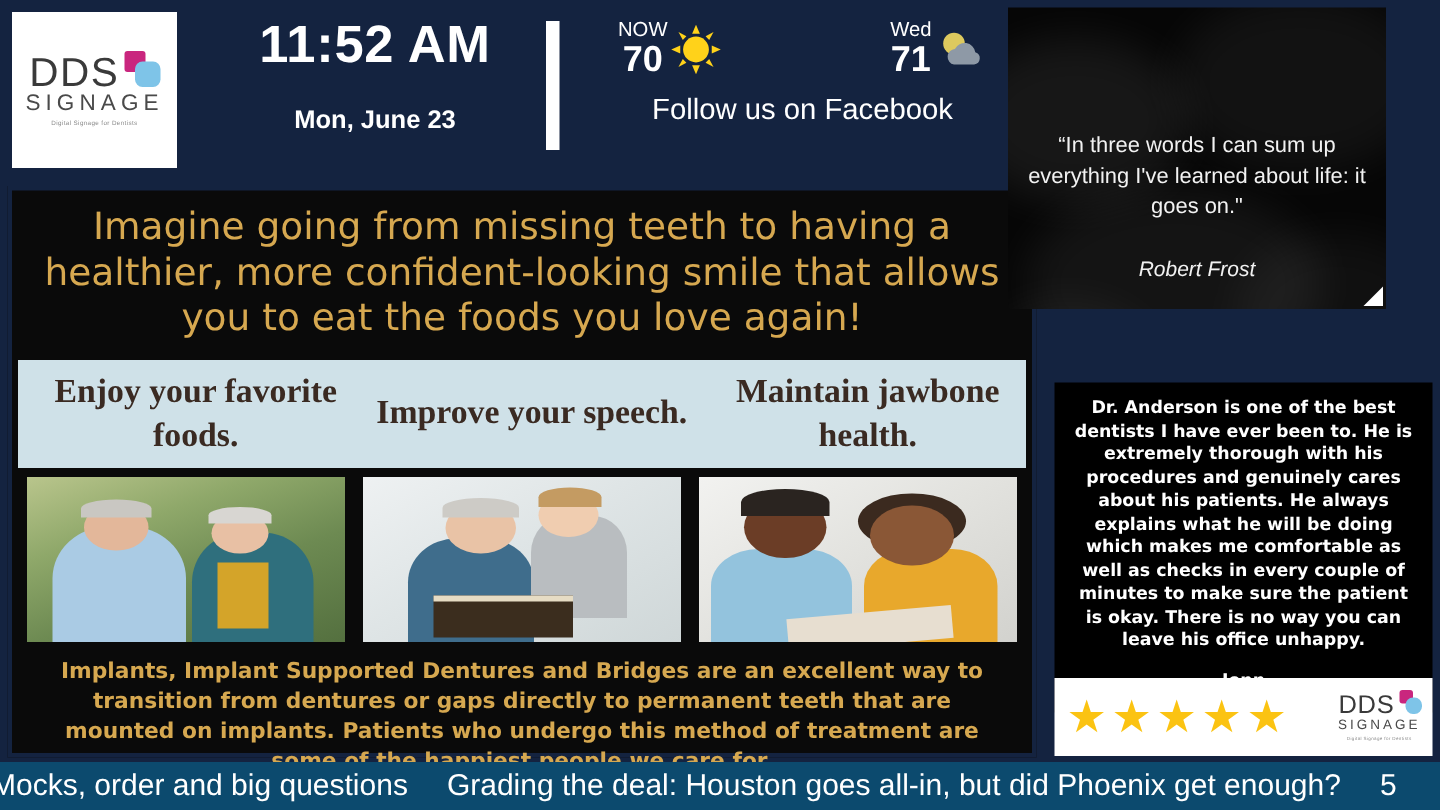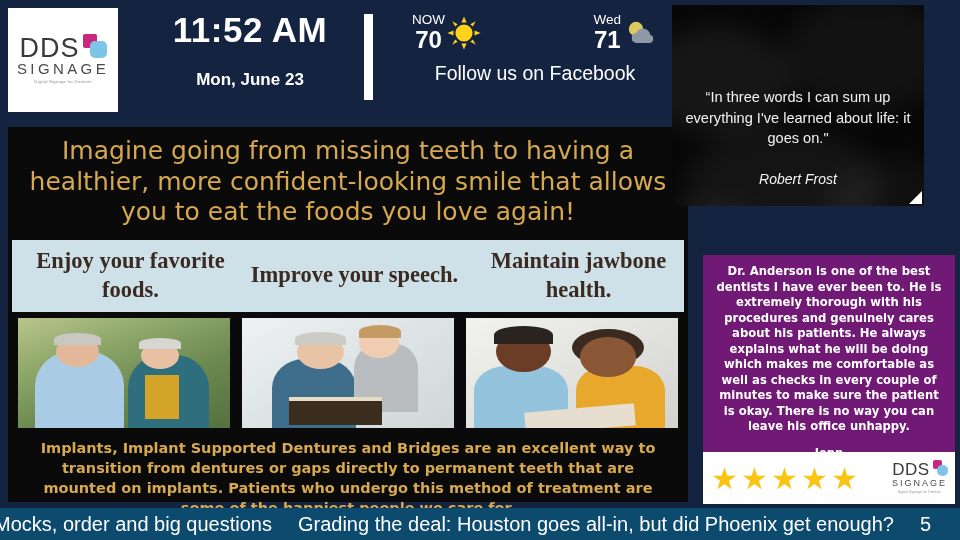--- a/index.html
+++ b/index.html
@@ -175,21 +175,21 @@
     position:absolute; left:0; top:166px; width:252px; text-align:center;
     color:#f2f2f2; font-size:14px; font-style:italic; z-index:3;
   }
   #quote-corner {
     position:absolute; right:2px; bottom:2px; width:0; height:0;
     border-left:13px solid transparent; border-bottom:13px solid #ffffff; z-index:4;
   }
 
   #testimonial {
     position:absolute; left:703px; top:255px; width:252px; height:220px;
-    background:#701a75; padding:9px 9px 0;
+    background:#000000; padding:9px 9px 0;
   }
   #testimonial-text {
     color:#ffffff; font-size:11.6px; font-weight:bold; line-height:1.34;
     text-align:center; font-family:"DejaVu Sans", sans-serif;
   }
   #testimonial-author {
     margin-top:11px; text-align:center; color:#ffffff;
     font-size:11.6px; font-weight:bold; font-family:"DejaVu Sans", sans-serif;
   }
   #rating-bar {

